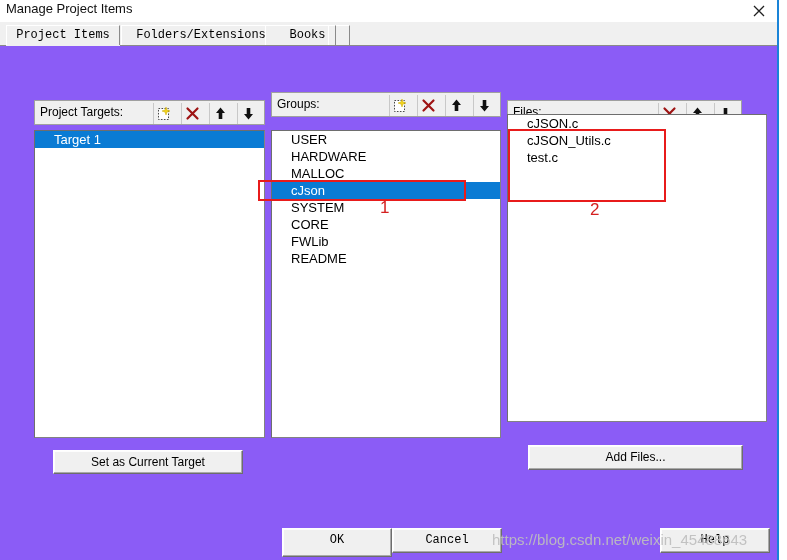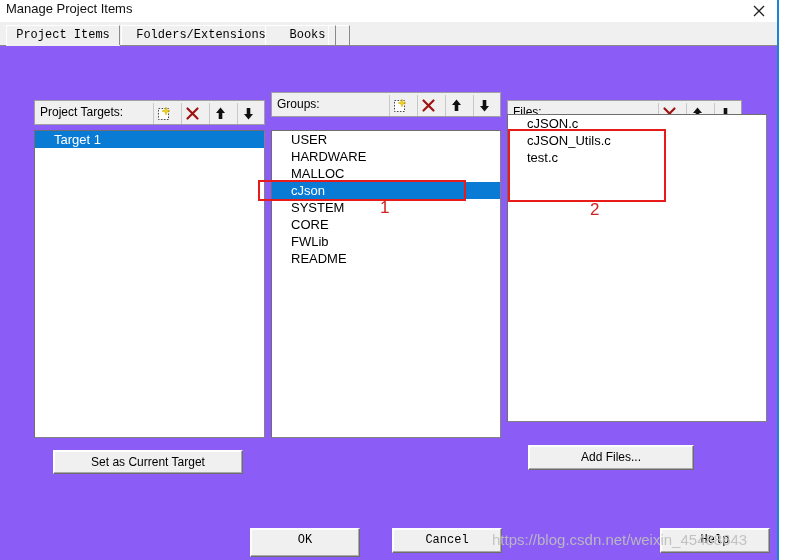--- a/index.html
+++ b/index.html
@@ -329,24 +329,24 @@
     </div>
 
     <div class="listbox" id="files-list" style="left:507px; top:68px; width:260px; height:308px;">
         <div class="list-item"><span>cJSON.c</span></div>
         <div class="list-item"><span>cJSON_Utils.c</span></div>
         <div class="list-item"><span>test.c</span></div>
       </div>
 
     <div class="btn" style="left:53px; top:404px; width:190px; height:24px; line-height:22px;">Set as Current Target</div>
 
-    <div class="btn" style="left:528px; top:399px; width:166px; height:25px; line-height:23px;">Add Files...</div>
-
-
-    <div class="btn mono" style="left:250px; top:482px; width:110px; height:29px; line-height:23px;">OK</div>
+    <div class="btn" style="left:528px; top:399px; width:215px; height:25px; line-height:23px;">Add Files...</div>
+
+
+    <div class="btn mono" style="left:282px; top:482px; width:110px; height:29px; line-height:23px;">OK</div>
 
     <div class="btn mono" style="left:392px; top:482px; width:110px; height:25px; line-height:23px;">Cancel</div>
 
     <div class="btn mono" style="left:660px; top:482px; width:110px; height:25px; line-height:23px;">Help</div>
 
   </div>
 
   <div class="anno-rect" style="left:258px; top:180px; width:208px; height:21px;"></div>
   <div class="anno-num" style="left:380px; top:198px;">1</div>
 

